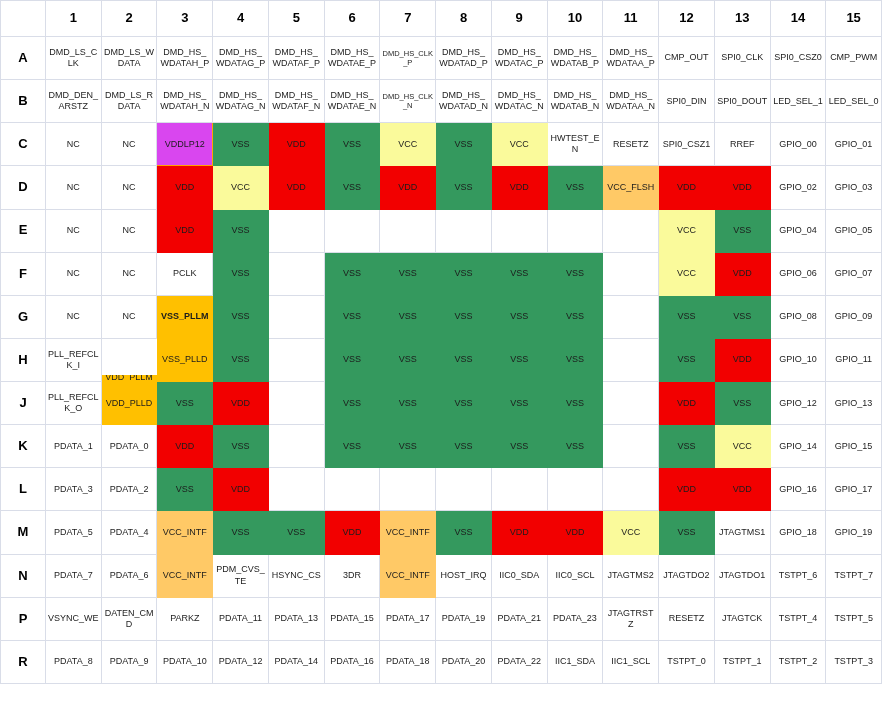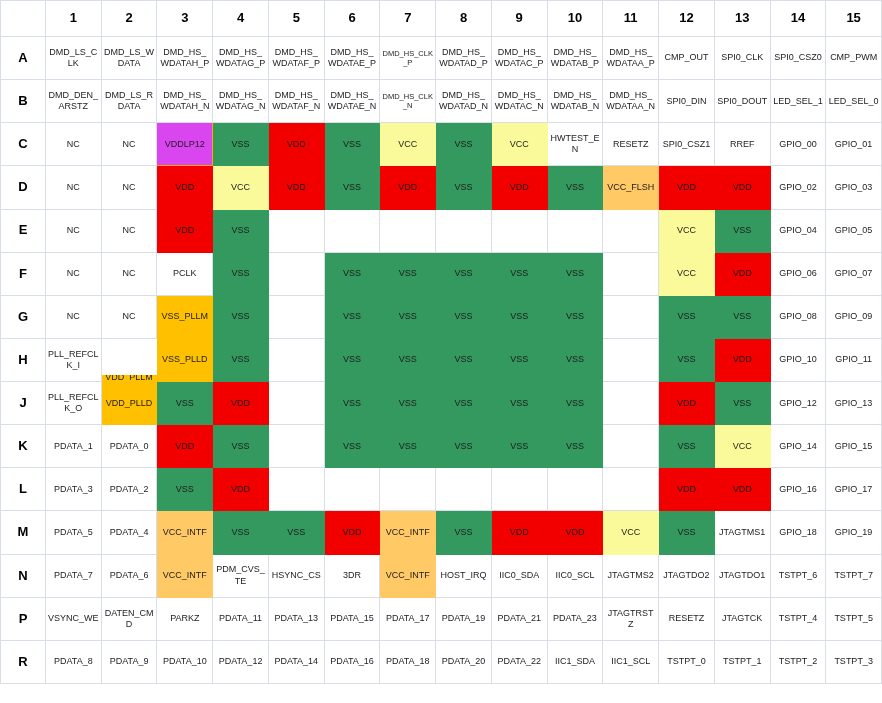--- a/index.html
+++ b/index.html
@@ -141,21 +141,21 @@
     <div class="cell" style="background: rgb(52, 153, 94); border-right-color: rgb(52, 153, 94); border-bottom-color: rgb(52, 153, 94);">VSS</div>
     <div class="cell" style="background: rgb(52, 153, 94); border-right-color: rgb(52, 153, 94); border-bottom-color: rgb(52, 153, 94);">VSS</div>
     <div class="cell"></div>
     <div class="cell" style="background: rgb(250, 250, 155); border-right-color: rgb(250, 250, 155); border-bottom-color: rgb(250, 250, 155);">VCC</div>
     <div class="cell" style="background: rgb(242, 0, 0); border-right-color: rgb(242, 0, 0); border-bottom-color: rgb(242, 0, 0);">VDD</div>
     <div class="cell">GPIO_06</div>
     <div class="cell">GPIO_07</div>
     <div class="cell hd">G</div>
     <div class="cell">NC</div>
     <div class="cell">NC</div>
-    <div class="cell" style="background: rgb(255, 192, 0); border-right-color: rgb(255, 192, 0); border-bottom-color: rgb(255, 192, 0);">VSS_PLLM</div>
+    <div class="cell" style="background: rgb(255, 192, 0); border-right-color: rgb(255, 192, 0); border-bottom-color: rgb(255, 192, 0); font-weight: bold;">VSS_PLLM</div>
     <div class="cell" style="background: rgb(52, 153, 94); border-right-color: rgb(52, 153, 94); border-bottom-color: rgb(52, 153, 94);">VSS</div>
     <div class="cell"></div>
     <div class="cell" style="background: rgb(52, 153, 94); border-right-color: rgb(52, 153, 94); border-bottom-color: rgb(52, 153, 94);">VSS</div>
     <div class="cell" style="background: rgb(52, 153, 94); border-right-color: rgb(52, 153, 94); border-bottom-color: rgb(52, 153, 94);">VSS</div>
     <div class="cell" style="background: rgb(52, 153, 94); border-right-color: rgb(52, 153, 94); border-bottom-color: rgb(52, 153, 94);">VSS</div>
     <div class="cell" style="background: rgb(52, 153, 94); border-right-color: rgb(52, 153, 94); border-bottom-color: rgb(52, 153, 94);">VSS</div>
     <div class="cell" style="background: rgb(52, 153, 94); border-right-color: rgb(52, 153, 94); border-bottom-color: rgb(52, 153, 94);">VSS</div>
     <div class="cell"></div>
     <div class="cell" style="background: rgb(52, 153, 94); border-right-color: rgb(52, 153, 94); border-bottom-color: rgb(52, 153, 94);">VSS</div>
     <div class="cell" style="background: rgb(52, 153, 94); border-right-color: rgb(52, 153, 94); border-bottom-color: rgb(52, 153, 94);">VSS</div>

